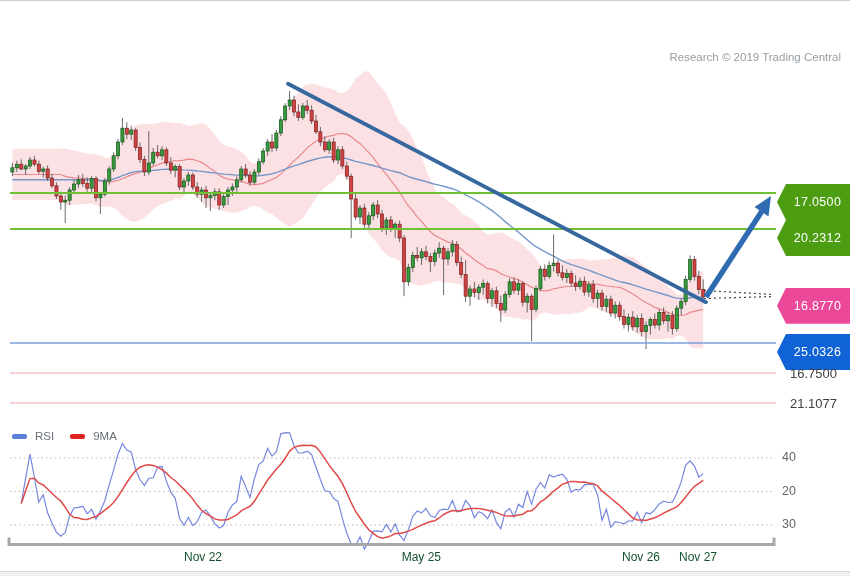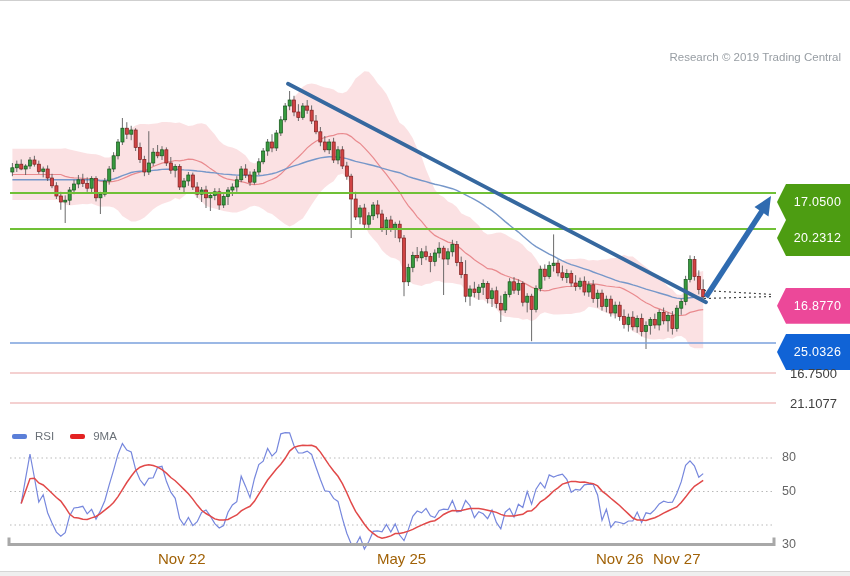--- a/index.html
+++ b/index.html
@@ -19,21 +19,21 @@
   .legend-label{font-size:11.5px;color:#6a7077;}
   svg.chart{position:absolute;left:0;top:0;}
   .tag{position:absolute;left:777px;width:73px;height:36px;color:#fff;font-size:12.5px;
        display:flex;align-items:center;justify-content:center;padding-left:8px;box-sizing:border-box;
        clip-path:polygon(9px 0,100% 0,100% 100%,9px 100%,0 50%);letter-spacing:.3px;}
   .tag.green{background:#4d9d12;}
   .tag.blue{background:#1063d6;}
   .tag.black{background:#ec4899;}
   .redtext{position:absolute;left:779px;width:69px;height:16px;color:#404040;font-size:13px;
        display:flex;align-items:center;justify-content:center;background:none;}
-  .xlabel{position:absolute;top:549px;width:64px;text-align:left;font-size:15px;color:#a16207;}
+  .xlabel{position:absolute;top:549px;width:64px;text-align:right;font-size:12px;color:#14532d;}
   .rtick{position:absolute;left:782px;width:36px;font-size:12.5px;color:#666;}
   .bottomstrip{position:absolute;left:0;bottom:0;width:100%;height:5px;background:#efefef;border-top:1px solid #d6d6d6;}
 </style>
 </head>
 <body>
 
 <div class="page">
 
 
   <div class="branding">Research © 2019 Trading Central</div>
@@ -232,23 +232,23 @@
     <div class="legend-item">
       <span class="swatch" style="background: rgb(91, 127, 216);"></span>
       <span class="legend-label">RSI</span>
     </div>
     <div class="legend-item">
       <span class="swatch" style="background: rgb(227, 34, 34);"></span>
       <span class="legend-label">9MA</span>
     </div>
   </div>
 
-  <div class="rtick" style="top: 449px;">80</div>
-  <div class="rtick" style="top: 482.5px;">50</div>
-  <div class="rtick" style="top: 516px; margin-top: 20px;">30</div>
+  <div class="rtick" style="top: 449px;">40</div>
+  <div class="rtick" style="top: 482.5px;">20</div>
+  <div class="rtick" style="top: 516px;">30</div>
 
   <div class="xlabel" style="left: 158px;">Nov 22</div>
   <div class="xlabel" style="left: 377px;">May 25</div>
   <div class="xlabel" style="left: 596px;">Nov 26</div>
   <div class="xlabel" style="left: 653px;">Nov 27</div>
 
   <div class="bottomstrip"></div>
 </div>
 
 </body></html>

